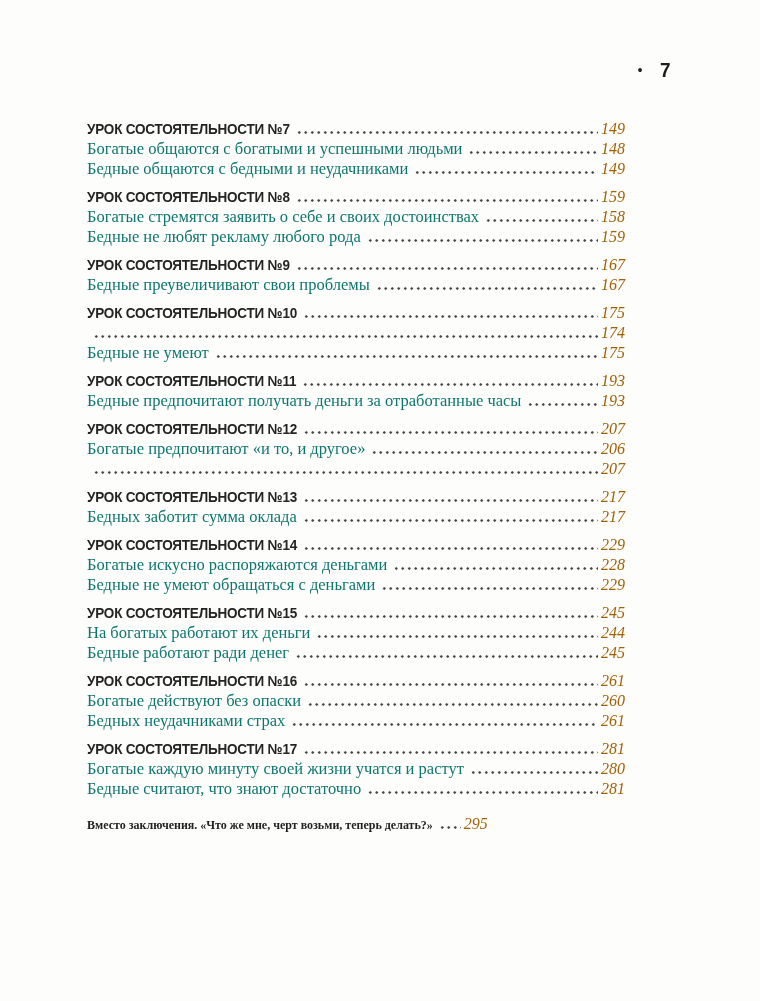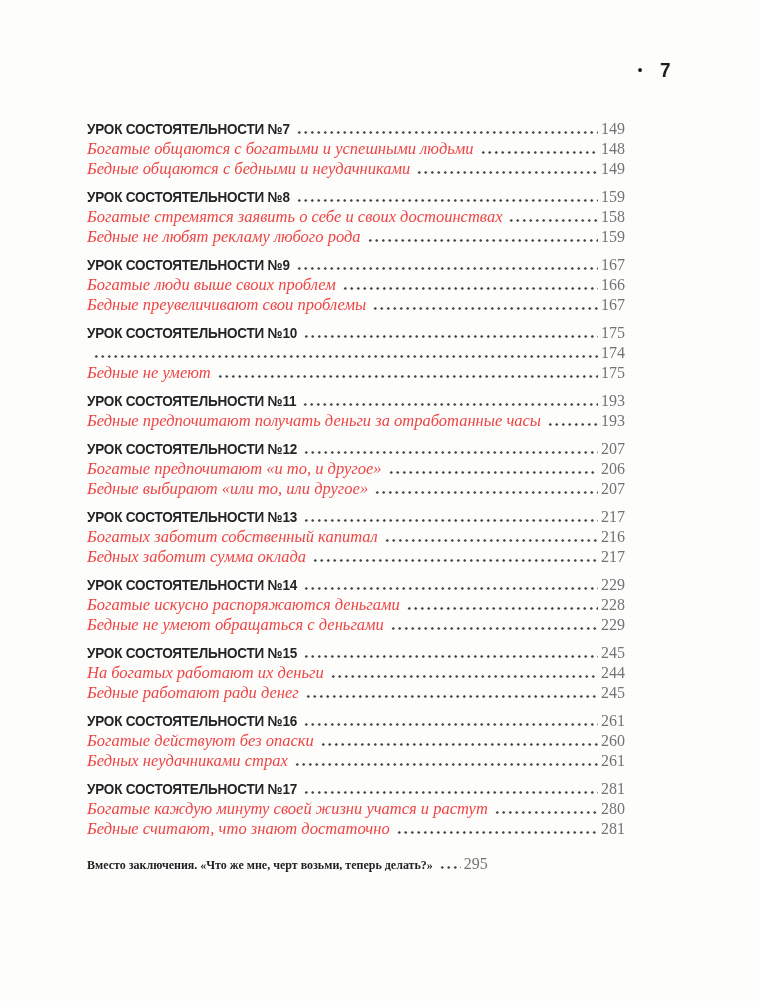--- a/index.html
+++ b/index.html
@@ -35,26 +35,26 @@
   }
   .heading-label {
     font-family: "Liberation Sans", sans-serif;
     font-weight: 700; font-size: 13.5px;
     letter-spacing: -0.2px; color: #242424;
     white-space: nowrap;
     transform: scaleY(1.08); transform-origin: left bottom;
   }
   .item-label {
     font-family: "Liberation Serif", serif;
-    font-style: italic; font-size: 16.5px;
-    color: #ef4444; white-space: nowrap;
+    font-size: 16.5px;
+    color: #0f766e; white-space: nowrap;
   }
   .pagenum {
     font-family: "Liberation Serif", serif;
-    font-size: 16px; color: #737373; white-space: nowrap;
+    font-size: 16px; color: #a16207; white-space: nowrap; font-style: italic;
   }
   .leader {
     flex: 1 1 auto; min-width: 10px;
     height: 3px; margin: 0 3px 0 6px;
     background-image: radial-gradient(circle, #474747 1.05px, rgba(0,0,0,0) 1.45px);
     background-size: 6.5px 3px;
     background-repeat: repeat-x;
     background-position: 0 100%;
   }
   section.toc-section { margin-bottom: 8px; }
@@ -109,25 +109,20 @@
           <span class="pagenum">159</span>
         </div>
       </section>
       <section class="toc-section">
         <div class="row">
           <span class="heading-label">УРОК СОСТОЯТЕЛЬНОСТИ №9</span>
           <span class="leader"></span>
           <span class="pagenum">167</span>
         </div>
         <div class="row">
-          <span class="item-label">Богатые люди выше своих проблем</span>
-          <span class="leader"></span>
-          <span class="pagenum">166</span>
-        </div>
-        <div class="row">
           <span class="item-label">Бедные преувеличивают свои проблемы</span>
           <span class="leader"></span>
           <span class="pagenum">167</span>
         </div>
       </section>
       <section class="toc-section">
         <div class="row">
           <span class="heading-label">УРОК СОСТОЯТЕЛЬНОСТИ №10</span>
           <span class="leader"></span>
           <span class="pagenum">175</span>
@@ -159,35 +154,29 @@
           <span class="heading-label">УРОК СОСТОЯТЕЛЬНОСТИ №12</span>
           <span class="leader"></span>
           <span class="pagenum">207</span>
         </div>
         <div class="row">
           <span class="item-label">Богатые предпочитают «и то, и другое»</span>
           <span class="leader"></span>
           <span class="pagenum">206</span>
         </div>
         <div class="row">
-          <span class="item-label">Бедные выбирают «или то, или другое»</span>
           <span class="leader"></span>
           <span class="pagenum">207</span>
         </div>
       </section>
       <section class="toc-section">
         <div class="row">
           <span class="heading-label">УРОК СОСТОЯТЕЛЬНОСТИ №13</span>
           <span class="leader"></span>
           <span class="pagenum">217</span>
-        </div>
-        <div class="row">
-          <span class="item-label">Богатых заботит собственный капитал</span>
-          <span class="leader"></span>
-          <span class="pagenum">216</span>
         </div>
         <div class="row">
           <span class="item-label">Бедных заботит сумма оклада</span>
           <span class="leader"></span>
           <span class="pagenum">217</span>
         </div>
       </section>
       <section class="toc-section">
         <div class="row">
           <span class="heading-label">УРОК СОСТОЯТЕЛЬНОСТИ №14</span>

